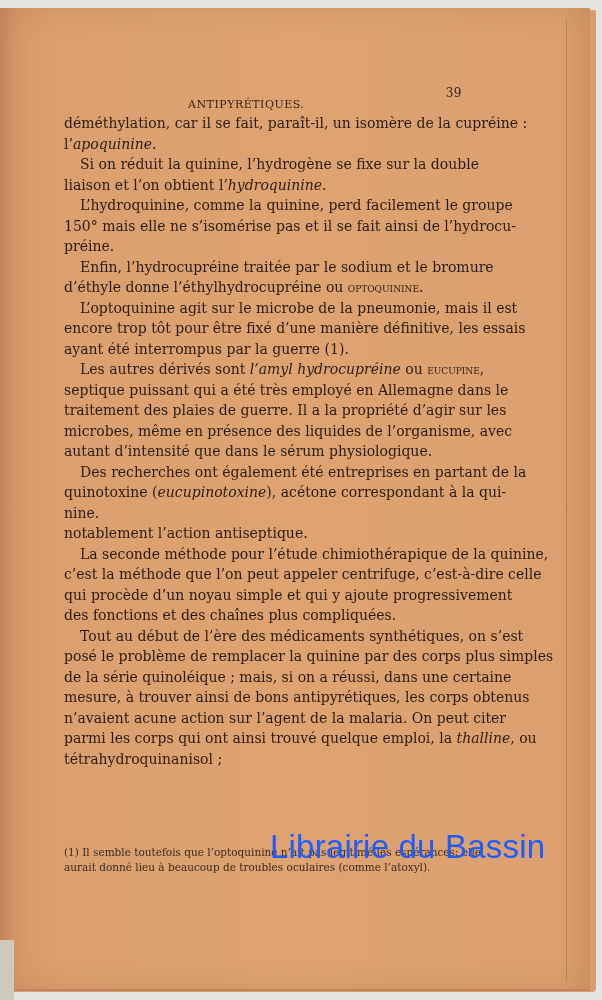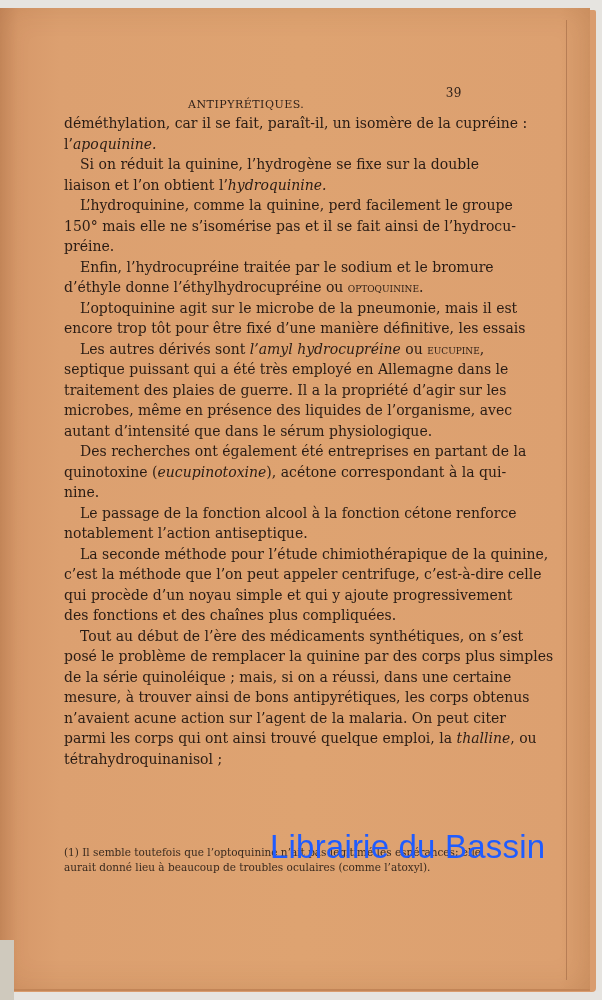--- a/index.html
+++ b/index.html
@@ -75,29 +75,29 @@
     <span class="line last"><span>l’</span><i>apoquinine.</i></span>
     <span class="line indent"><span>Si on réduit la quinine, l’hydrogène se fixe sur la double</span></span>
     <span class="line last"><span>liaison et l’on obtient l’</span><i>hydroquinine.</i></span>
     <span class="line indent"><span>L’hydroquinine, comme la quinine, perd facilement le groupe</span></span>
     <span class="line"><span>150° mais elle ne s’isomérise pas et il se fait ainsi de l’hydrocu-</span></span>
     <span class="line last"><span>préine.</span></span>
     <span class="line indent"><span>Enfin, l’hydrocupréine traitée par le sodium et le bromure</span></span>
     <span class="line last"><span>d’éthyle donne l’éthylhydrocupréine ou </span><span class="sc">optoquinine</span><span>.</span></span>
     <span class="line indent"><span>L’optoquinine agit sur le microbe de la pneumonie, mais il est</span></span>
     <span class="line"><span>encore trop tôt pour être fixé d’une manière définitive, les essais</span></span>
+    <span class="line last"><span>ayant été interrompus par la guerre (1).</span></span>
     <span class="line indent"><span>Les autres dérivés sont </span><i>l’amyl hydrocupréine</i><span> ou </span><span class="sc">eucupine</span><span>,</span></span>
     <span class="line"><span>septique puissant qui a été très employé en Allemagne dans le</span></span>
     <span class="line"><span>traitement des plaies de guerre. Il a la propriété d’agir sur les</span></span>
     <span class="line"><span>microbes, même en présence des liquides de l’organisme, avec</span></span>
     <span class="line last"><span>autant d’intensité que dans le sérum physiologique.</span></span>
     <span class="line indent"><span>Des recherches ont également été entreprises en partant de la</span></span>
     <span class="line"><span>quinotoxine (</span><i>eucupinotoxine</i><span>), acétone correspondant à la qui-</span></span>
     <span class="line last"><span>nine.</span></span>
-    <span class="line indent"><span>Le passage de la fonction alcool à la fonction cétone renforce</span></span>
     <span class="line last"><span>notablement l’action antiseptique.</span></span>
     <span class="line indent"><span>La seconde méthode pour l’étude chimiothérapique de la quinine,</span></span>
     <span class="line"><span>c’est la méthode que l’on peut appeler centrifuge, c’est-à-dire celle</span></span>
     <span class="line"><span>qui procède d’un noyau simple et qui y ajoute progressivement</span></span>
     <span class="line last"><span>des fonctions et des chaînes plus compliquées.</span></span>
     <span class="line indent"><span>Tout au début de l’ère des médicaments synthétiques, on s’est</span></span>
     <span class="line"><span>posé le problème de remplacer la quinine par des corps plus simples</span></span>
     <span class="line"><span>de la série quinoléique ; mais, si on a réussi, dans une certaine</span></span>
     <span class="line"><span>mesure, à trouver ainsi de bons antipyrétiques, les corps obtenus</span></span>
     <span class="line"><span>n’avaient acune action sur l’agent de la malaria. On peut citer</span></span>

